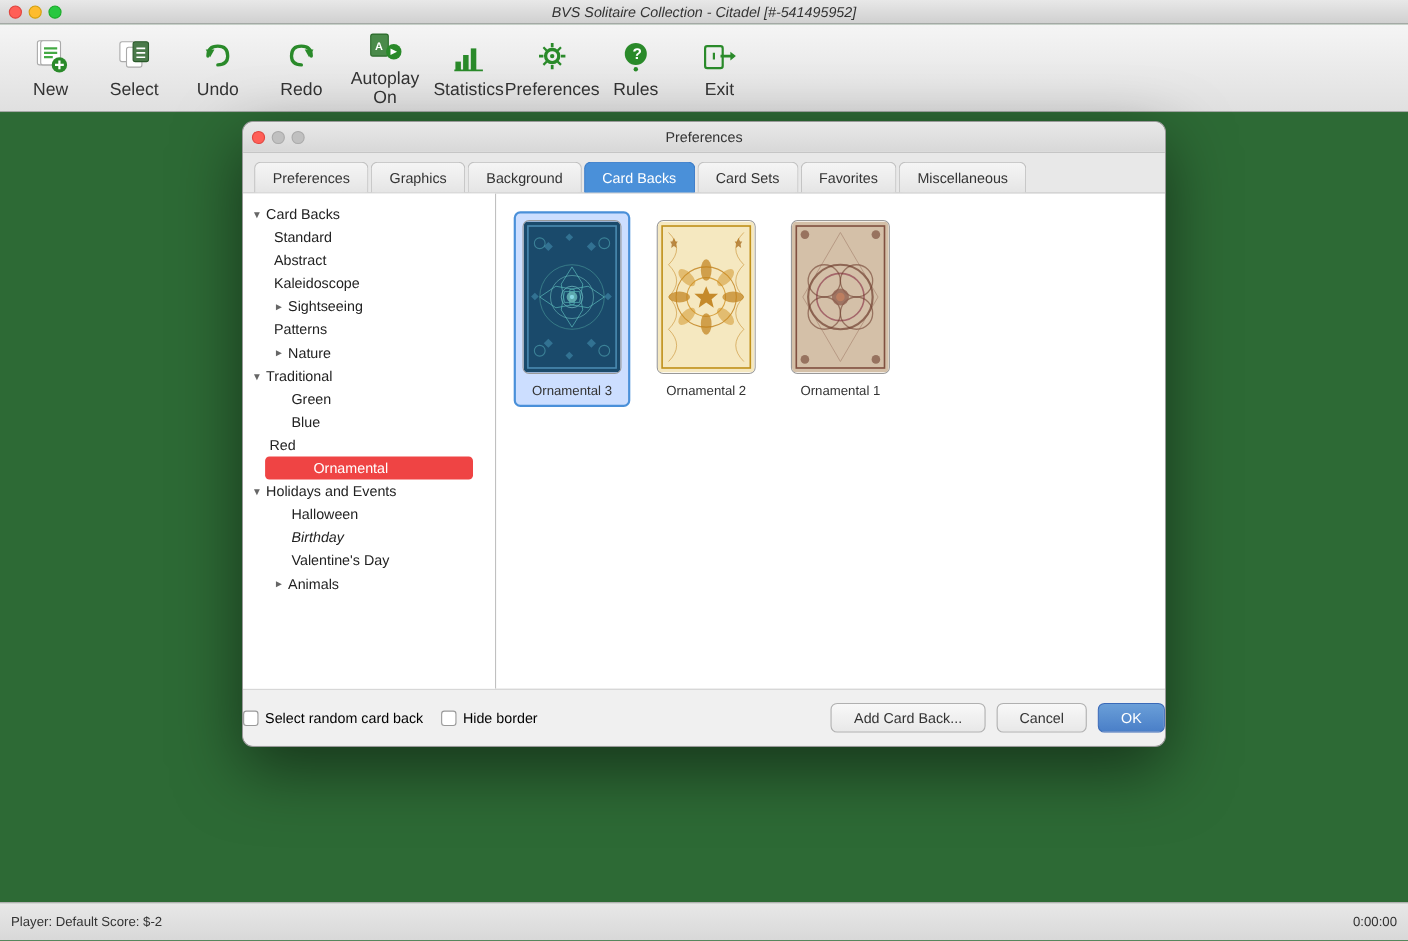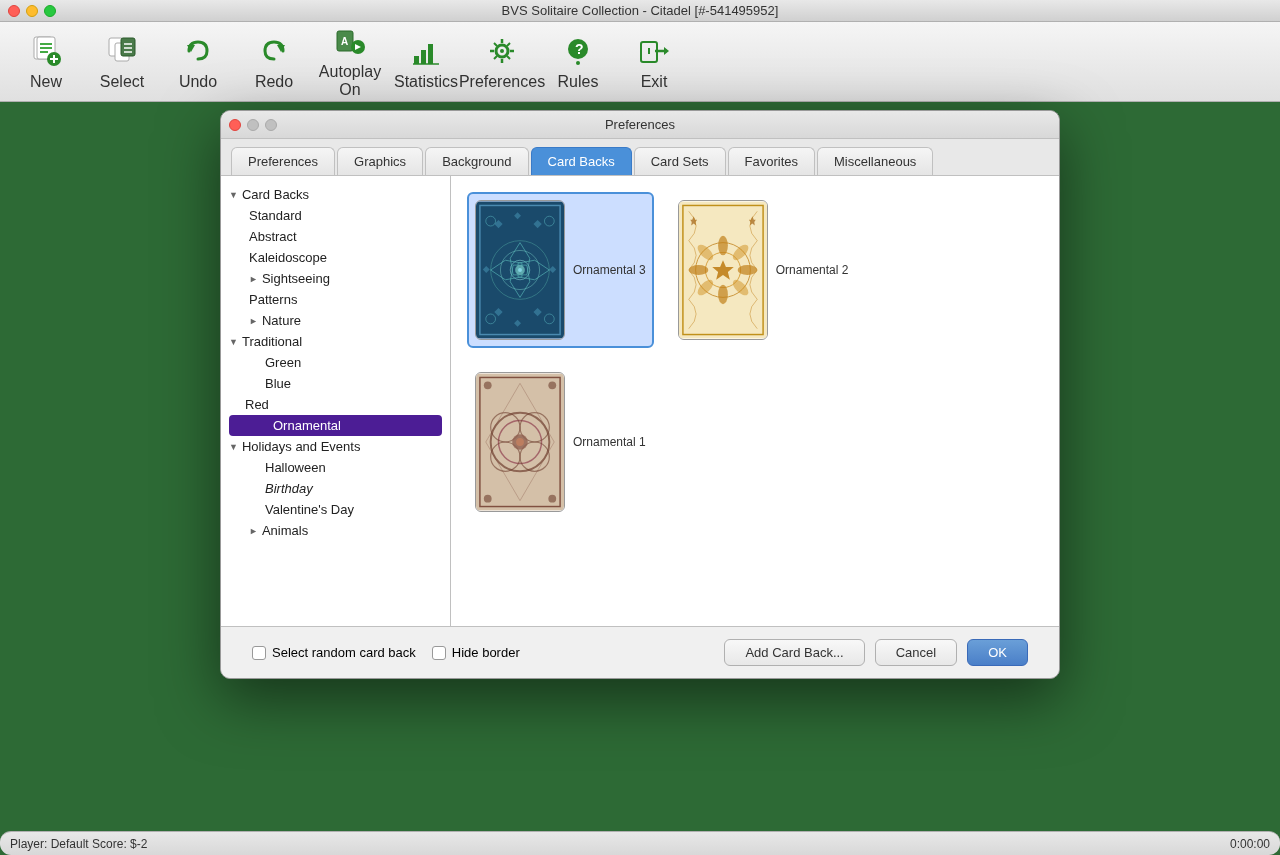--- a/index.html
+++ b/index.html
@@ -8,21 +8,21 @@
     
     .title-bar {
       background: linear-gradient(to bottom, #e8e8e8, #d0d0d0);
       border-bottom: 1px solid #b0b0b0;
       height: 22px;
       display: flex;
       align-items: center;
       justify-content: center;
       position: relative;
     }
-    .title-bar-title { font-size: 13px; font-weight: 500; color: #333; }
+    .title-bar-title { font-size: 13px; font-weight: 500; color: #333; font-style: italic; }
     .traffic-lights { position: absolute; left: 8px; display: flex; gap: 6px; align-items: center; }
     .traffic-light { width: 12px; height: 12px; border-radius: 50%; }
     .tl-close { background: #ff5f57; border: 1px solid #e0443e; }
     .tl-min { background: #febc2e; border: 1px solid #d4a00e; }
     .tl-max { background: #28c840; border: 1px solid #1aab29; }
 
     
     .toolbar {
       background: linear-gradient(to bottom, #f5f5f5, #e0e0e0);
       border-bottom: 1px solid #b0b0b0;
@@ -57,30 +57,29 @@
       bottom: 22px;
       background: #2d6a35;
     }
 
     
     .status-bar {
       position: absolute;
       bottom: 0;
       left: 0;
       right: 0;
-      height: 24px;
+      height: 35px;
       background: linear-gradient(to bottom, #e8e8e8, #d8d8d8);
       border-top: 1px solid #b0b0b0;
       display: flex;
       align-items: center;
       justify-content: space-between;
       padding: 0 10px;
       font-size: 12px;
       color: #333;
-      border-radius: 11px;
     }
 
     
     .dialog-overlay {
       position: absolute;
       top: 102px;
       left: 50%;
       transform: translateX(-50%);
       width: 840px;
       background: #f0f0f0;
@@ -151,38 +150,38 @@
     .tree-item {
       padding: 3px 8px 3px 16px;
       cursor: pointer;
       display: flex;
       align-items: center;
       gap: 4px;
       font-size: 13px;
       color: #222;
       white-space: nowrap;
     }
-    .tree-item.selected { background: #4c1d95; color: white; border-radius: 4px; margin: 0 8px; }
+    .tree-item.selected { background: #ef4444; color: white; border-radius: 4px; margin: 0 20px; }
     .tree-item.category { font-weight: 500; padding-left: 8px; }
     .tree-item.sub { padding-left: 28px; }
     .tree-arrow { font-size: 9px; color: #666; }
 
     
     .card-grid {
       flex: 1;
       padding: 16px;
       display: flex;
       flex-wrap: wrap;
       gap: 16px;
       align-content: flex-start;
       overflow-y: auto;
     }
     .card-item {
       display: flex;
-      flex-direction: row;
+      flex-direction: column;
       align-items: center;
       gap: 8px;
       cursor: pointer;
       padding: 6px;
       border-radius: 6px;
     }
     .card-item.selected {
       background: #ccdeff;
       border: 2px solid #4a90d9;
     }
@@ -196,21 +195,21 @@
       display: flex;
       align-items: center;
       justify-content: center;
     }
     .card-label { font-size: 12px; color: #333; text-align: center; }
 
     
     .dialog-footer {
       background: #f0f0f0;
       border-top: 1px solid #c0c0c0;
-      padding: 12px 31px;
+      padding: 12px 0;
       display: flex;
       align-items: center;
       gap: 33px;
       border-radius: 0 0 10px 10px;
     }
     .footer-left { display: flex; align-items: center; gap: 16px; flex: 1; }
     .footer-right { display: flex; gap: 10px; align-items: center; justify-content: space-between; }
     .checkbox-label { display: flex; align-items: center; gap: 6px; font-size: 13px; cursor: pointer; }
     .checkbox-box {
       width: 14px; height: 14px;

